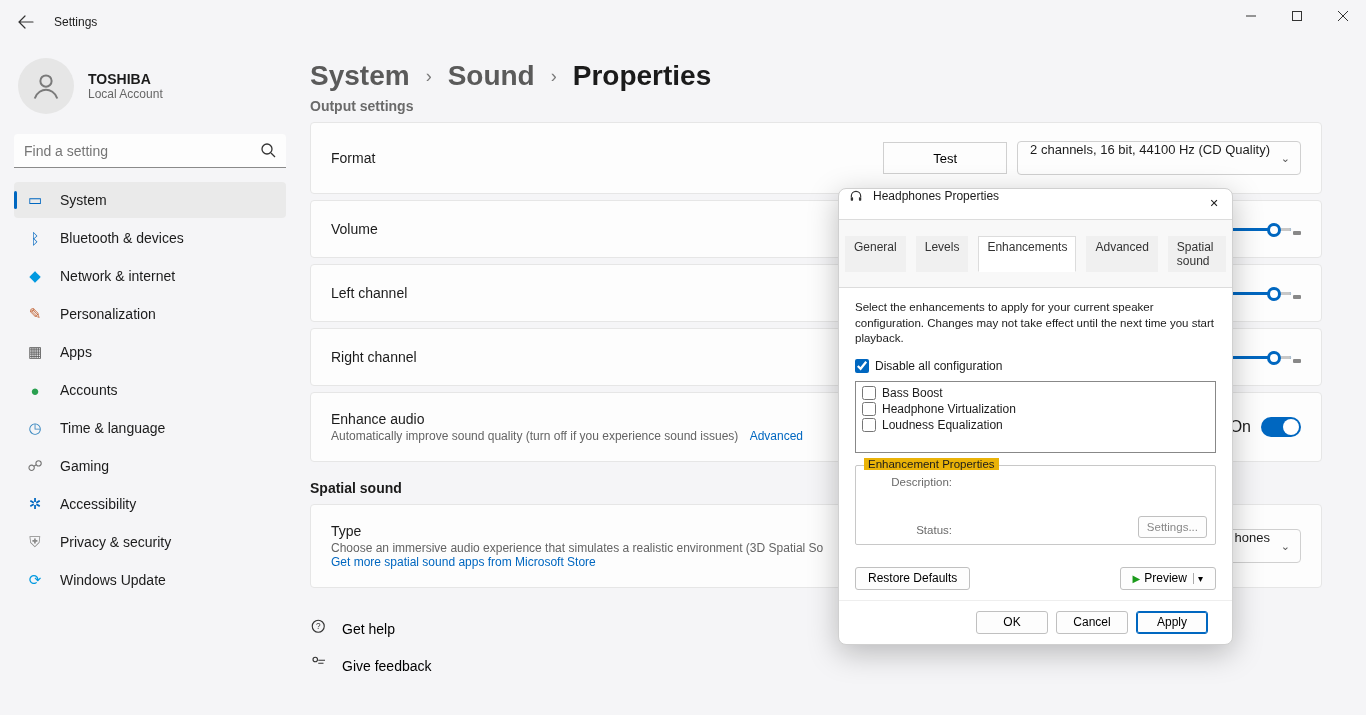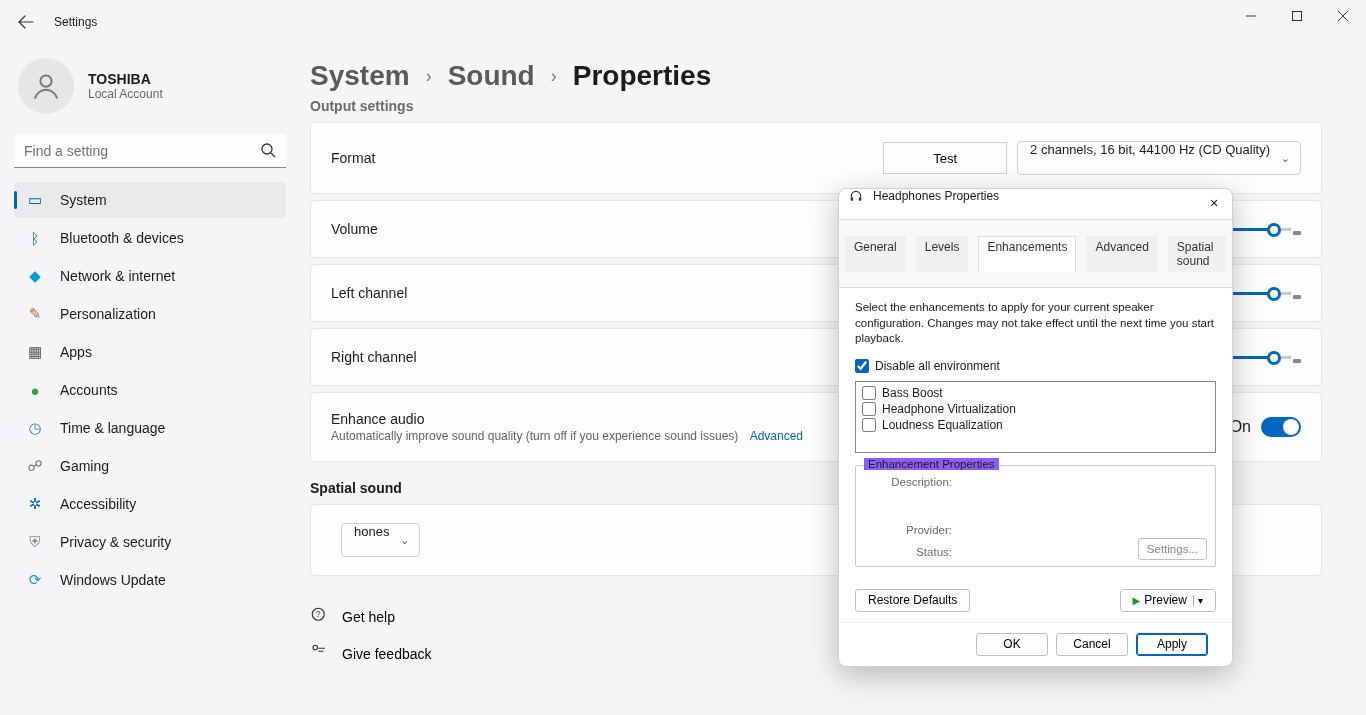--- a/index.html
+++ b/index.html
@@ -58,21 +58,21 @@
   .dlg-tabs { display:flex; gap:10px; padding:16px 6px; border-bottom:1px solid #dcdcdc; border-top:1px solid #dcdcdc; background:#f8f8f8; }
   .dlg-tab { padding:3px 8px 4px 8px; font-size:12px; color:#333; cursor:pointer; border:1px solid transparent; border-bottom:none; margin-bottom:-1px; background:#f0f0f0;}
   .dlg-tab.active { background:#fff; border:1px solid #dcdcdc; border-bottom:1px solid #fff; }
   .dlg-body { padding:12px 16px 10px 16px; }
   .dlg-desc { font-size:11.5px; line-height:1.35; margin-bottom:12px; }
   .chk-row { display:flex; align-items:center; gap:6px; font-size:12px; margin-bottom:8px; }
   .chk-row input { width:14px; height:14px; accent-color:#0067c0; }
   .enh-list { border:1px solid #888; padding:4px 6px 18px 6px; margin-bottom:12px; }
   .enh-list .chk-row { margin-bottom:2px; }
   .fieldset { border:1px solid #c8c8c8; border-radius:2px; padding:10px 10px 8px 10px; margin-bottom:12px; position:relative; }
-  .fieldset .legend { position:absolute; top:-8px; left:8px; background:#8b5cf6; padding:0 4px; font-size:11.5px; }
+  .fieldset .legend { position:absolute; top:-8px; left:8px; background:#eab308; padding:0 4px; font-size:11.5px; }
   .prop-row { display:flex; font-size:11.5px; color:#6a6a6a; margin-bottom:10px; }
   .prop-row .plabel { width:86px; text-align:right; margin-right:8px; }
   .settings-btn { position:absolute; right:8px; bottom:6px; height:22px; font-size:11.5px; padding:0 8px; border:1px solid #c0c0c0; background:#fdfdfd; border-radius:3px; color:#888; }
   .dlg-actions-top { display:flex; justify-content:space-between; padding:0 16px 10px 16px; }
   .dlg-btn { height:23px; padding:0 12px; border:1px solid #c0c0c0; background:#fdfdfd; border-radius:3px; font-size:12px; cursor:pointer; display:flex;align-items:center; gap:4px; }
   .preview-btn .tri { color:#1a9a1a; font-size:10px; }
   .preview-btn .dd { font-size:10px; margin-left:2px; border-left:1px solid #aaa; padding-left:4px; }
   .dlg-footer { display:flex; justify-content:flex-end; gap:8px; padding:10px 24px; border-top:1px solid #eee; }
   .dlg-footer .dlg-btn { width:72px; justify-content:center; }
   .dlg-footer .apply { border:1px solid #0067c0; box-shadow:0 0 0 1px #0067c0 inset; }
@@ -243,20 +243,25 @@
       </div>
       <span class="toggle-label">On</span>
       <div class="toggle">
           <div class="knob"></div>
         </div>
     </div>
 
     <div class="section-label" style="margin-top:18px">Spatial sound</div>
 
     <div class="card">
+      <div class="card-left">
+        <div class="card-label" style="font-weight:500">Type</div>
+        <div class="card-sub">Choose an immersive audio experience that simulates a realistic environment (3D Spatial So</div>
+        <div class="store-link">Get more spatial sound apps from Microsoft Store</div>
+      </div>
       <div class="spatial-select">
         <span>hones</span>
         <span style="position:absolute;right:10px;top:10px;font-size:11px;color:#555">⌄</span>
       </div>
     </div>
 
     <div style="height:16px"></div>
     <div class="help-row">
       <span><svg width="18" height="18" viewBox="0 0 24 24">
             <circle cx="11" cy="11" r="8" stroke="#333" fill="none" stroke-width="1.5"></circle>
@@ -288,21 +293,21 @@
     <div class="dlg-tab">General</div>
     <div class="dlg-tab">Levels</div>
     <div class="dlg-tab active">Enhancements</div>
     <div class="dlg-tab">Advanced</div>
     <div class="dlg-tab">Spatial sound</div>
   </div>
   <div class="dlg-body">
     <div class="dlg-desc">Select the enhancements to apply for your current speaker configuration. Changes may not take effect until the next time you start playback.</div>
     <label class="chk-row">
       <input type="checkbox" checked="" style="">
-      <span>Disable all environment</span>
+      <span>Disable all configuration</span>
     </label>
     <div class="enh-list">
       <label class="chk-row">
           <input type="checkbox" style="">
           <span>Bass Boost</span>
         </label>
       <label class="chk-row">
           <input type="checkbox" style="">
           <span>Headphone Virtualization</span>
         </label>
@@ -310,23 +315,20 @@
           <input type="checkbox" style="">
           <span>Loudness Equalization</span>
         </label>
     </div>
     <div class="fieldset">
       <span class="legend">Enhancement Properties</span>
       <div class="prop-row">
           <span class="plabel">Description:</span>
         </div>
       <div style="height:26px"></div>
-      <div class="prop-row">
-          <span class="plabel">Provider:</span>
-        </div>
       <div class="prop-row" style="margin-bottom:0">
           <span class="plabel">Status:</span>
         </div>
       <button class="settings-btn" disabled="">Settings...</button>
     </div>
   </div>
   <div class="dlg-actions-top">
     <button class="dlg-btn">Restore Defaults</button>
     <button class="dlg-btn preview-btn">
       <span class="tri">▶</span>

